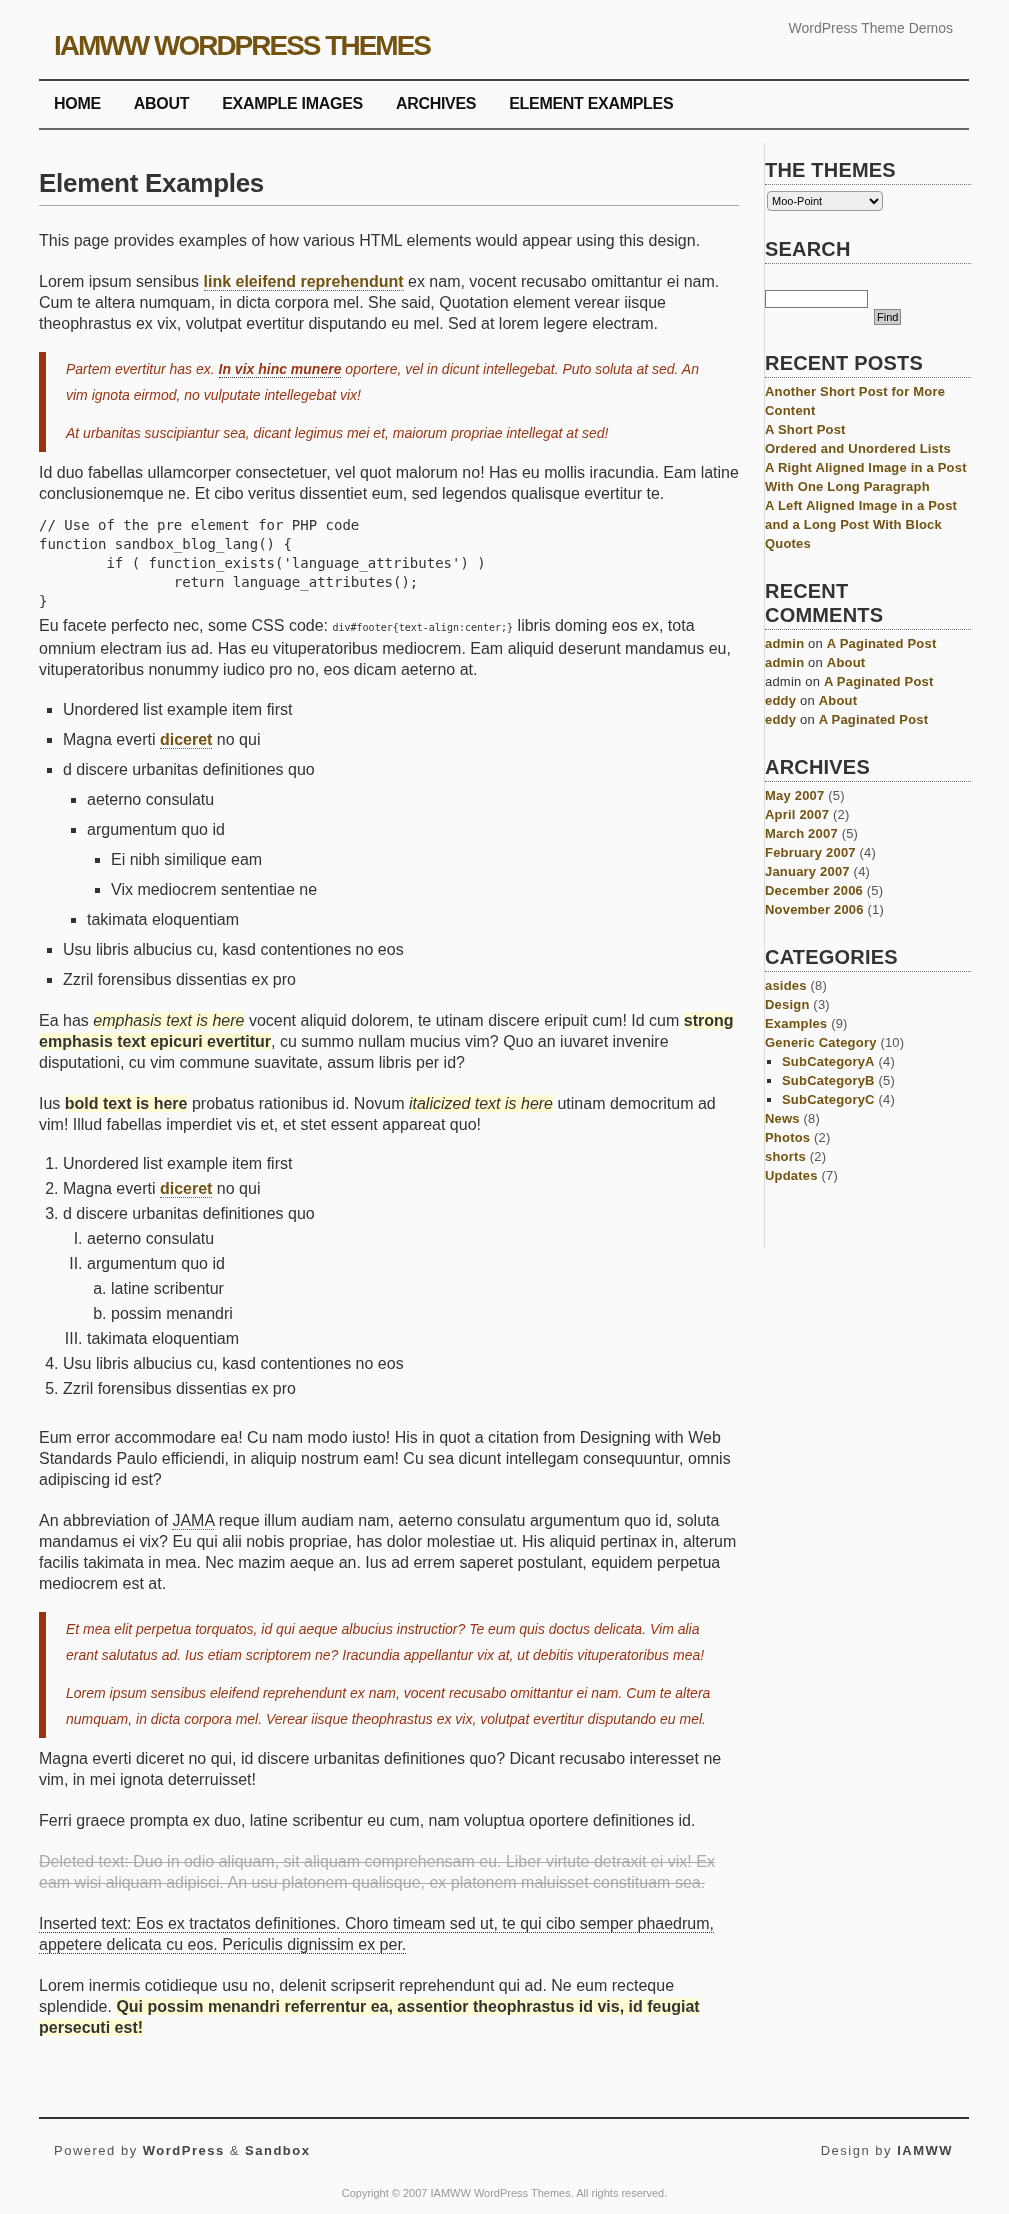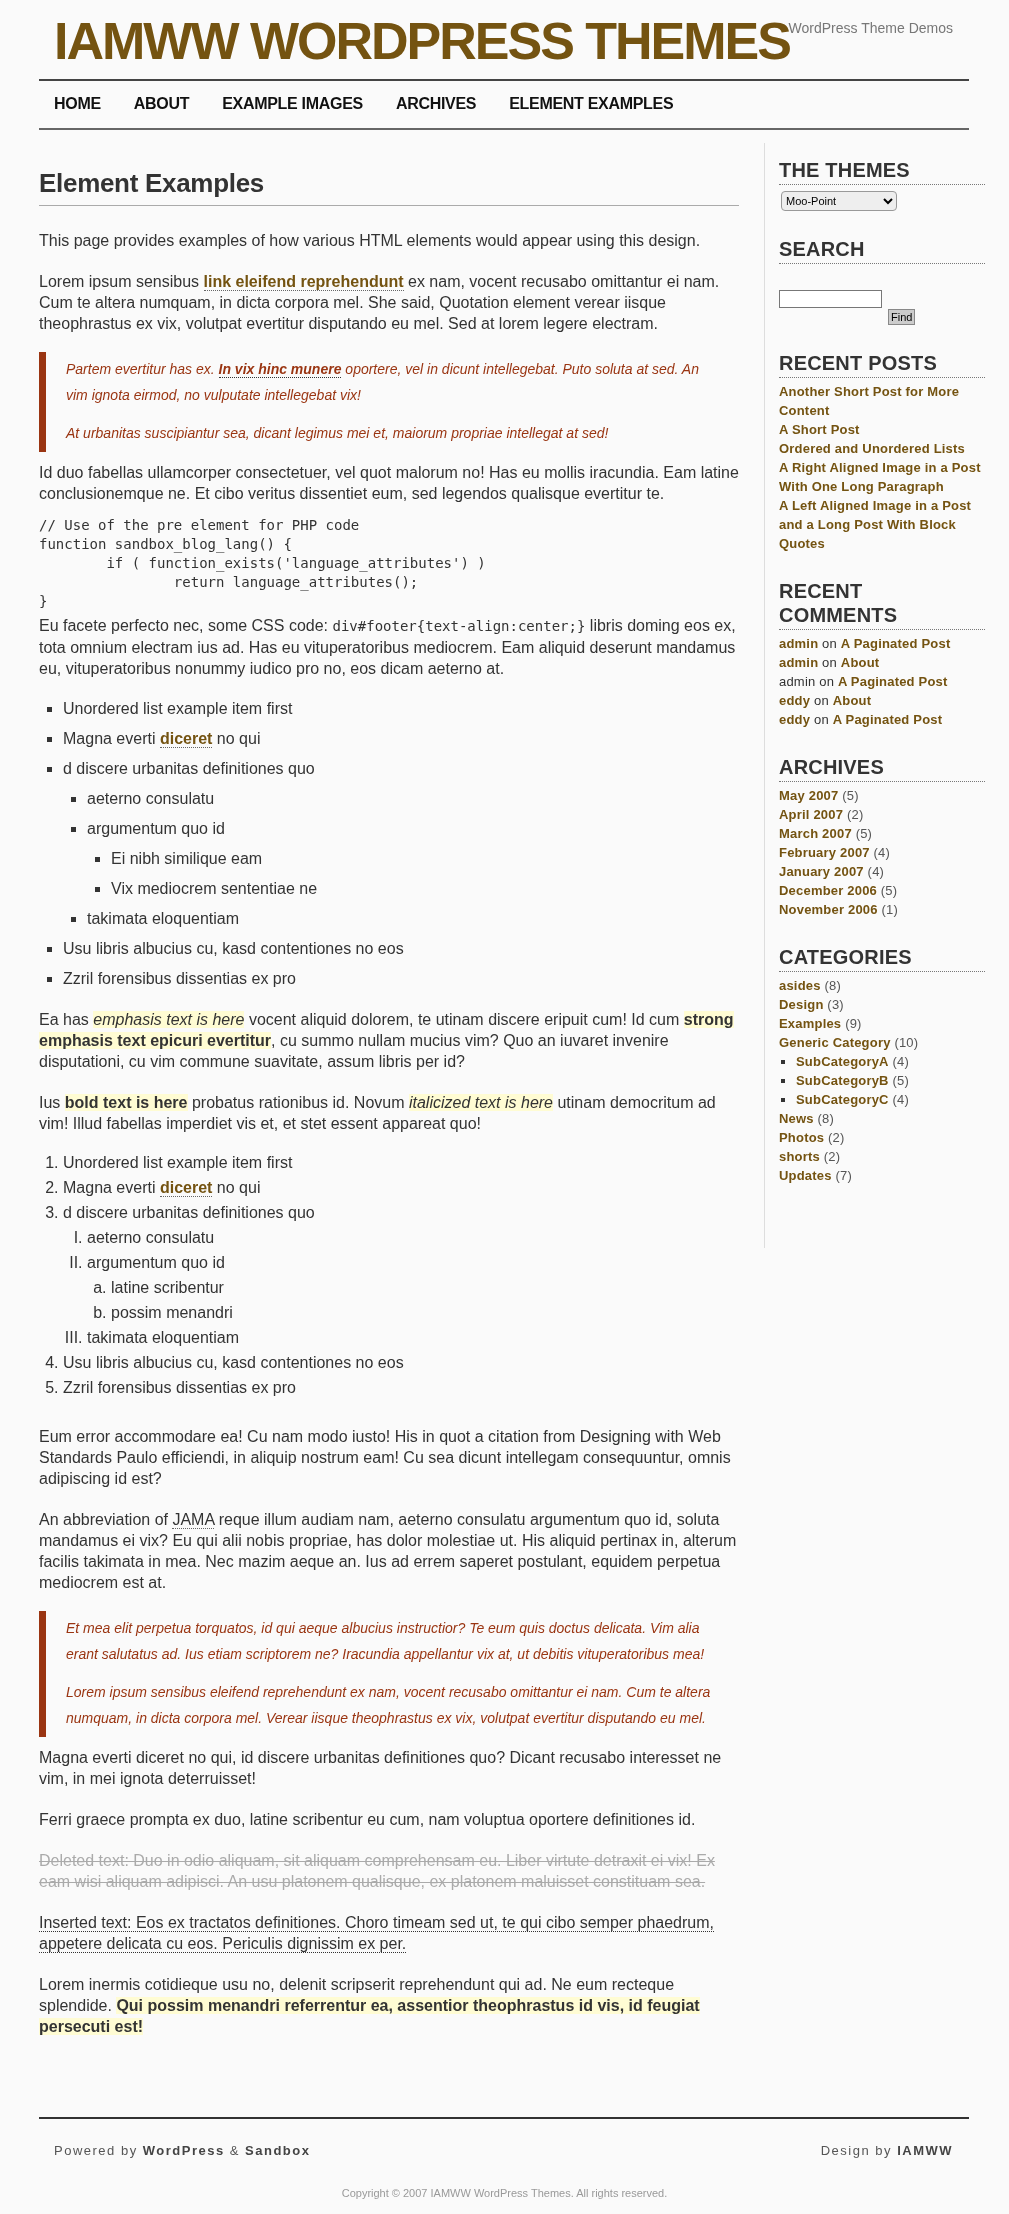--- a/index.html
+++ b/index.html
@@ -3,51 +3,51 @@
 <meta charset="utf-8">
 <style>
   html, body { margin:0; padding:0; }
   body {
     width:1009px; min-height:2214px; background:#fafafa; color:#333;
     font-family:"Liberation Sans", sans-serif;
   }
   a { color:#745311; text-decoration:none; font-weight:bold; }
   .wrap { position:relative; width:1009px; }
   #header { height:78px; position:relative; }
-  #blog-title { position:absolute; left:54px; top:11px; font-size:52px; font-weight:bold; letter-spacing:-2px; color:#745311; margin:0; }
+  #blog-title { position:absolute; left:54px; top:30px; font-size:28px; font-weight:bold; letter-spacing:-2px; color:#745311; margin:0; }
   #blog-desc { position:absolute; right:56px; top:20px; font-size:14px; color:#777; }
   #access { position:absolute; left:39px; top:79px; width:930px; height:47px; border-top:2px solid #444; border-bottom:2px solid #666; }
   #access ul { list-style:none; margin:0; padding:0; display:flex; }
   #access li { margin-left:16px; margin-right:17px; line-height:46px; font-size:16px; font-weight:bold; color:#111; letter-spacing:-0.3px; }
   #access li:first-child { margin-left:15px; }
   #container { position:absolute; left:39px; top:150px; width:700px; }
   h2.entry-title { font-size:26px; font-weight:bold; color:#333; margin:18px 0 0 0; padding-bottom:6px; border-bottom:1px solid #aaa; letter-spacing:-0.3px; }
   .entry p { font-size:16px; line-height:21px; margin:20px 0 0 0; }
   .entry p.first { margin-top:24px; }
   .entry p.tight { margin-top:10px; }
   .lnk { border-bottom:1px dotted #666; }
   blockquote { margin:18px 0 0 0; padding:4px 20px 6px 20px; border-left:7px solid #9a3512; color:#9a3512; font-style:italic; }
   blockquote p { font-size:14px !important; line-height:26px !important; margin:0 0 12px 0 !important; }
   blockquote p:last-child { margin-bottom:0 !important; }
   blockquote a { color:#9a3512; text-decoration:none; border-bottom:1px dotted #333; }
   pre { font-family:"DejaVu Sans Mono", monospace; font-size:14px; line-height:19px; margin:12px 0 0 0; color:#333; }
-  code { font-family:"DejaVu Sans Mono", monospace; font-size:14px; }
+  code { font-family:"DejaVu Sans Mono", monospace; font-size:10px; }
   ul.sq { list-style:square; margin:20px 0 0 0; padding-left:24px; font-size:16px; }
   ul.sq li { line-height:20px; margin-top:10px; }
   ul.sq ul { list-style:square; margin:0; padding-left:24px; }
   ol.dec { margin:16px 0 0 0; padding-left:24px; font-size:16px; list-style:decimal; }
   ol.dec li { line-height:25px; }
   ol.dec ol { margin:0; padding-left:24px; list-style:upper-roman; }
   ol.dec ol ol { list-style:lower-alpha; }
   .hl { background:#fffcd3; }
   em.hl { font-style:italic; }
   del { color:#aaa; }
   ins { text-decoration:none; border-bottom:1px dotted #333; }
   abbr { border-bottom:1px dotted #666; text-decoration:none; }
-  #primary { position:absolute; left:764px; top:143px; width:206px; border-left:1px solid #ddd; padding-left:14px; height:1105px; }
+  #primary { position:absolute; left:764px; top:143px; width:206px; border-left:1px solid #ddd; height:1105px; }
   .widget h3 { font-size:20px; font-weight:bold; color:#333; margin:0; padding-bottom:2px; border-bottom:1px dotted #777; line-height:24px; letter-spacing:0.2px; }
   .widget { margin-top:15px; }
   .widget ul { list-style:none; margin:4px 0 0 0; padding:0; font-size:13px; }
   .widget li { line-height:19px; letter-spacing:0.2px; }
   .widget .cnt { color:#555; font-weight:normal; }
   .sub { list-style:square !important; padding-left:17px !important; margin:0 !important; color:#333; }
   select.theme { font-size:11px; width:116px; height:20px; margin-top:6px; margin-left:2px; border:1px solid #999; border-radius:4px; background:#eee; }
   .search-row { margin-top:8px; display:flex; align-items:center; }
   .search-row input { width:101px; height:16px; border:1px solid #777; padding:0; }
   .search-row button { margin-left:6px; font-size:11px; height:16px; padding:0 2px; background:#ccc; border:1px solid #888;margin-top:37px; }

